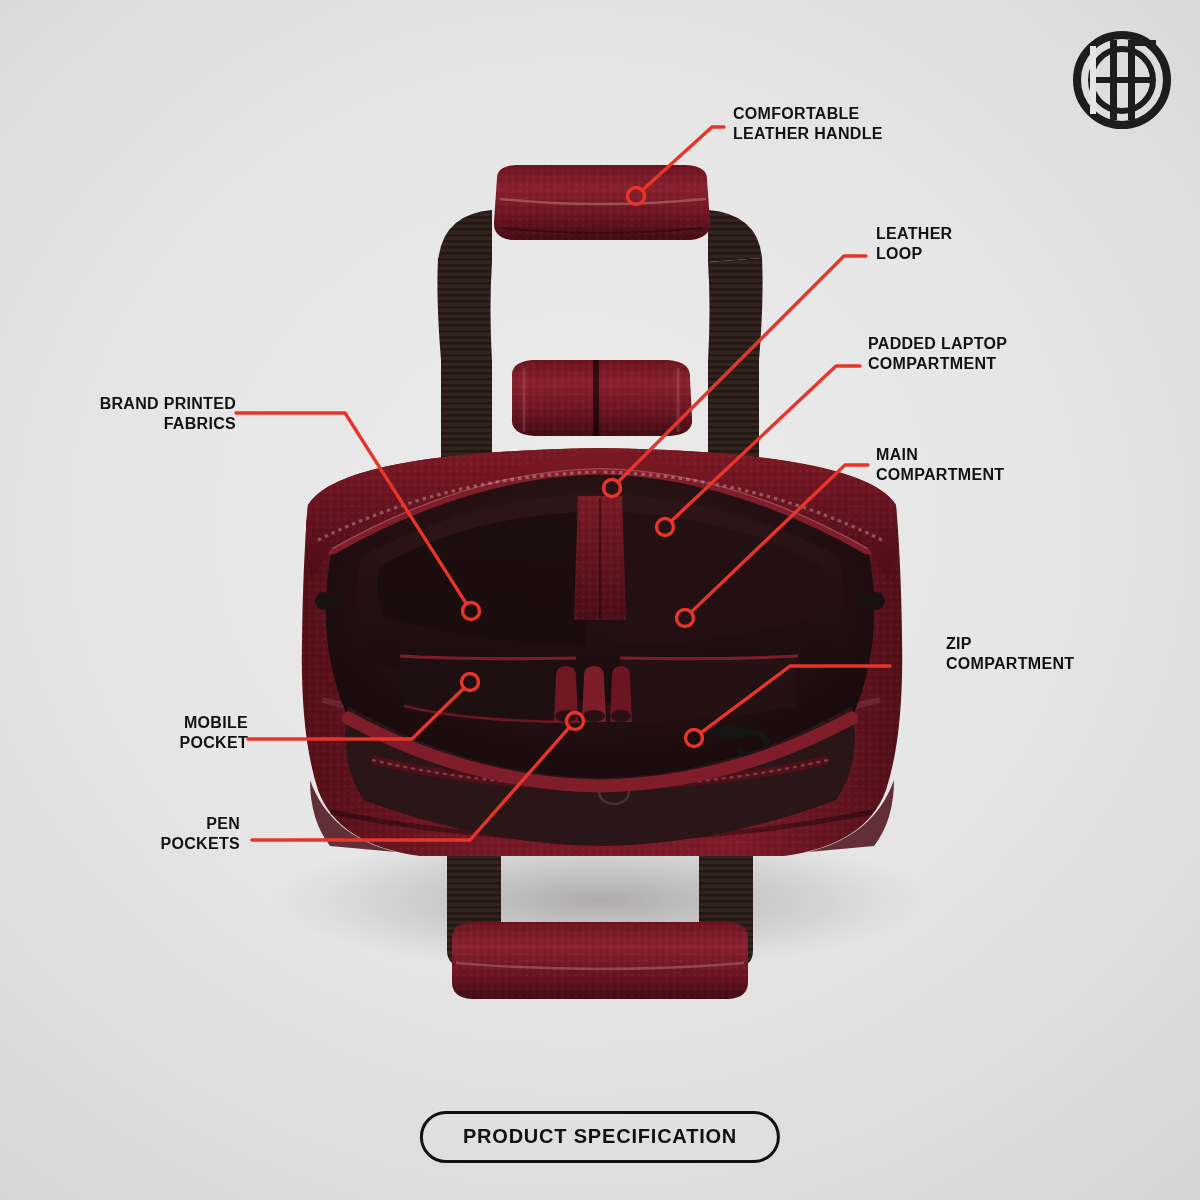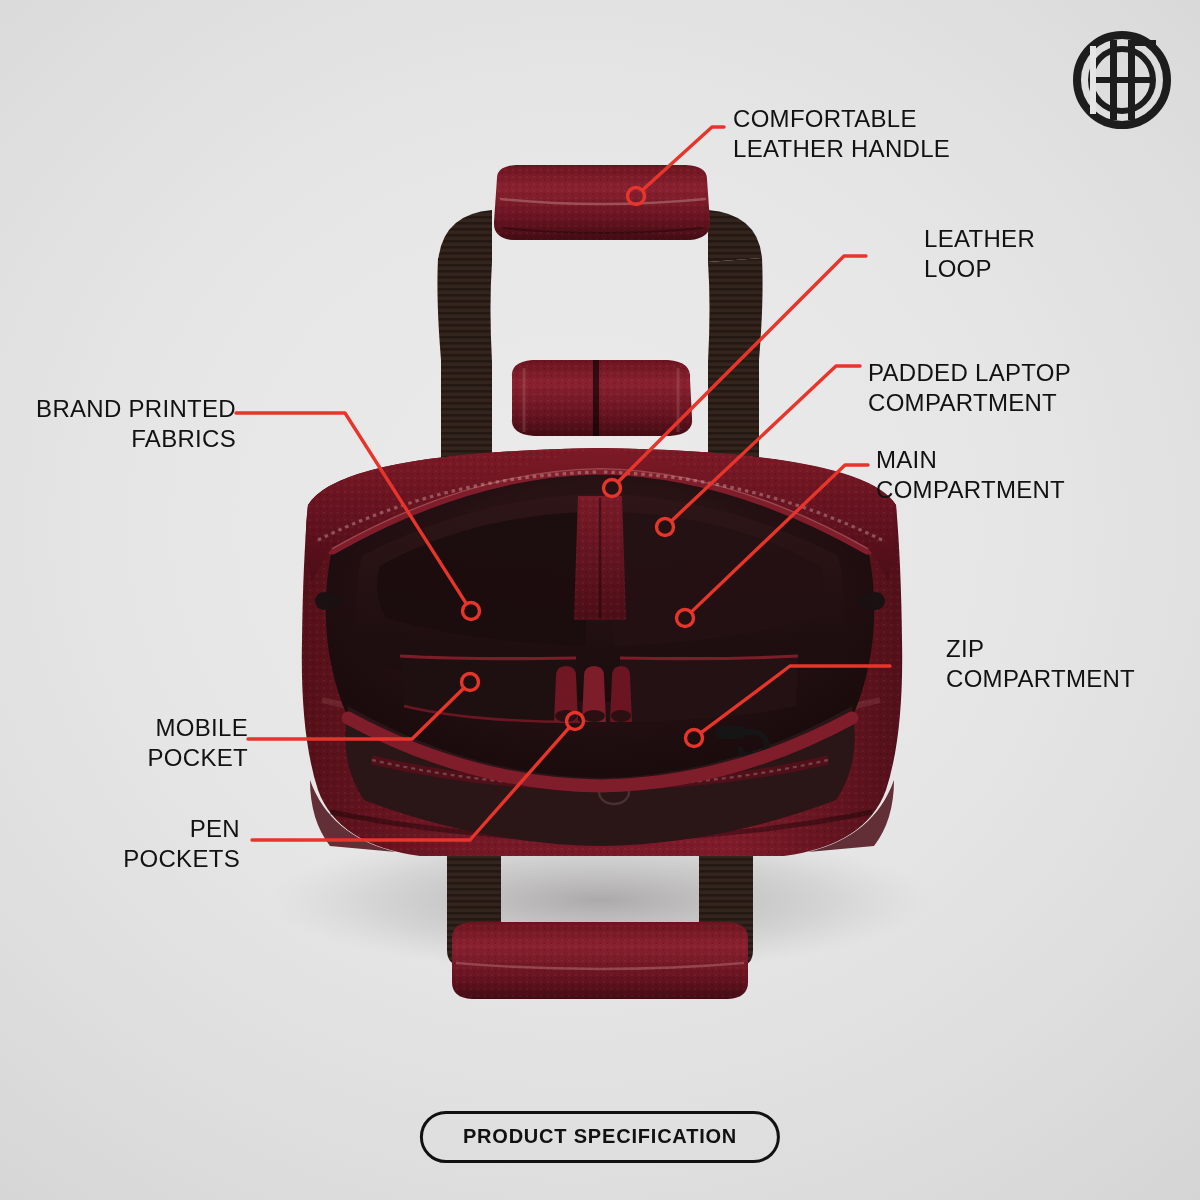--- a/index.html
+++ b/index.html
@@ -34,22 +34,22 @@
     height: 1200px;
   }
   .bag-layer { z-index: 2; }
   .leader-layer { z-index: 6; }
 
   
   .callout {
     position: absolute;
     z-index: 7;
     color: #121212;
-    font-weight: 400;
-    font-size: 24px;
+    font-weight: 700;
+    font-size: 16px;
     line-height: 1.26;
     letter-spacing: 0.3px;
     text-transform: uppercase;
     white-space: pre-line;
   }
   .callout.left { text-align: right; }
   .callout.right { text-align: left; }
 
   
   .footer-pill {
@@ -274,24 +274,24 @@
         <circle cx="694" cy="738" r="8.5" fill="none" stroke="#e8352b" stroke-width="3.4"></circle>
         <circle cx="471" cy="611" r="8.5" fill="none" stroke="#e8352b" stroke-width="3.4"></circle>
         <circle cx="470" cy="682" r="8.5" fill="none" stroke="#e8352b" stroke-width="3.4"></circle>
         <circle cx="575" cy="721" r="8.5" fill="none" stroke="#e8352b" stroke-width="3.4"></circle>
       </g>
   </svg>
 
   <div class="callout right" style="left:733px; top:104px;"><span>COMFORTABLE
 LEATHER HANDLE</span></div>
 
-  <div class="callout right" style="left:924px; top:224px;"><span>LEATHER
+  <div class="callout right" style="left:876px; top:224px;"><span>LEATHER
 LOOP</span></div>
 
-  <div class="callout right" style="left:868px; top:334px;margin-top:24px;"><span>PADDED LAPTOP
+  <div class="callout right" style="left:868px; top:334px;"><span>PADDED LAPTOP
 COMPARTMENT</span></div>
 
   <div class="callout right" style="left:876px; top:433px;margin-top:12px;"><span>MAIN
 COMPARTMENT</span></div>
 
   <div class="callout right" style="left:946px; top:634px;"><span>ZIP
 COMPARTMENT</span></div>
 
   <div class="callout left" style="left:68px; top:713px; width:180px;"><span>MOBILE
 POCKET</span></div>

